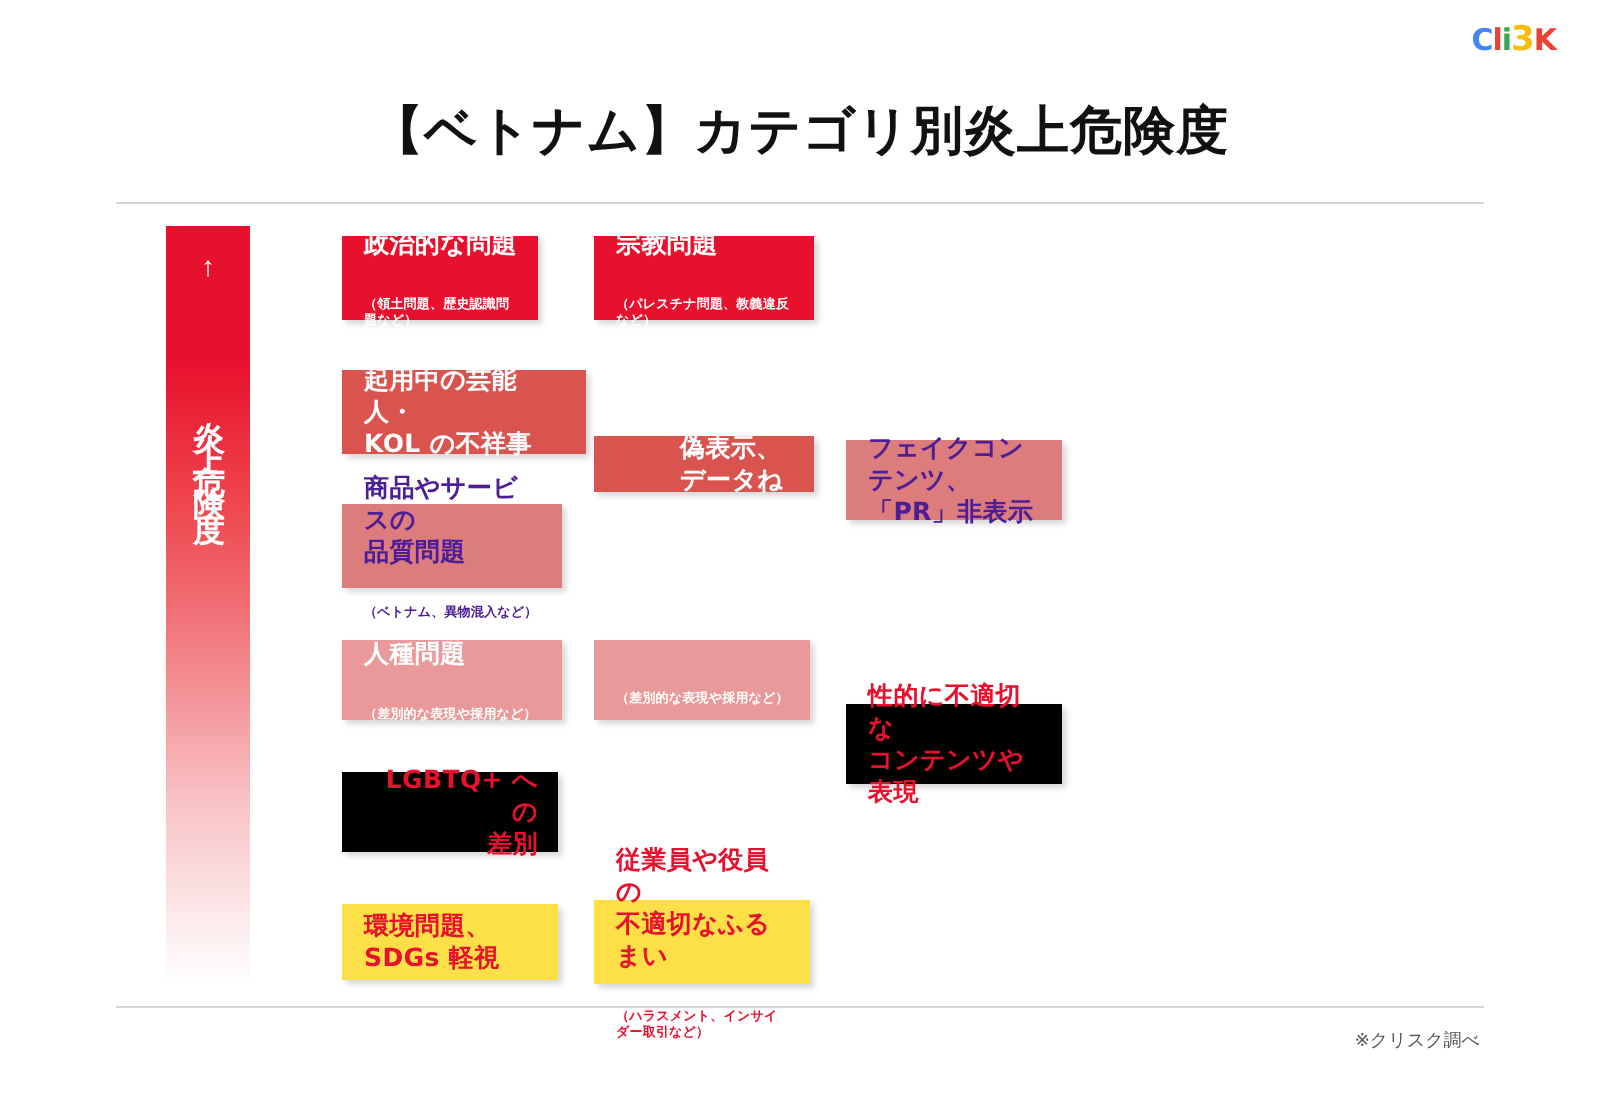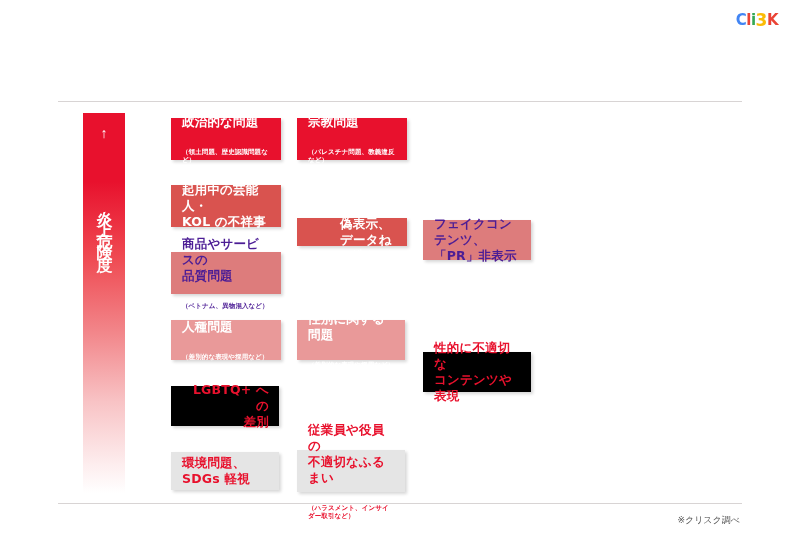--- a/index.html
+++ b/index.html
@@ -130,21 +130,21 @@
   .box.lv1 { background: #e8112d; }
   .box.lv1 .t, .box.lv1 .s { color: #ffffff; }
   .box.lv2 { background: #d9534f; }
   .box.lv2 .t, .box.lv2 .s { color: #ffffff; }
   .box.lv3 { background: #dd7c7c; }
   .box.lv3 .t, .box.lv3 .s { color: #4c1d95; }
   .box.lv4 { background: #e99999; }
   .box.lv4 .t, .box.lv4 .s { color: #ffffff; }
   .box.lv5 { background: #000000; }
   .box.lv5 .t, .box.lv5 .s { color: #e8112d; }
-  .box.lv7 { background: #e5e5e5; }
+  .box.lv7 { background: #fde047; }
   .box.lv7 .t, .box.lv7 .s { color: #e8112d; }
 
   
   .footnote {
     position: absolute;
     top: 514px;
     right: 60px;
     font-size: 9px;
     color: #555555;
     font-family: "DejaVu Sans", "Liberation Sans", sans-serif;
@@ -156,57 +156,57 @@
 <div class="slide">
 
   <div class="logo">
     <span class="l1" style="color: rgb(66, 133, 244);">C</span>
       <span class="l2" style="color: rgb(234, 67, 53);">l</span>
       <span class="l3" style="color: rgb(52, 168, 83);">i</span>
       <span class="l4" style="color: rgb(251, 188, 5);">3</span>
       <span class="l5" style="color: rgb(234, 67, 53);">K</span>
   </div>
 
+  <div class="page-title">【ベトナム】カテゴリ別炎上危険度</div>
 
   <div class="divider top"></div>
   <div class="divider bottom"></div>
 
   <div class="axis-bar">
     <div class="axis-arrow">↑</div>
     <div class="axis-label">炎上危険度</div>
   </div>
 
   <div id="boxes-layer">
-      <div class="box lv1" style="left: 171px; top: 118px; width: 110px; height: 42px;">
+      <div class="box lv1" style="left: 171px; top: 118px; width: 98px; height: 42px;">
         <div class="t">政治的な問題</div>
         <div class="s">（領土問題、歴史認識問題など）</div>
       </div>
       <div class="box lv1" style="left: 297px; top: 118px; width: 110px; height: 42px;">
         <div class="t">宗教問題</div>
         <div class="s">（パレスチナ問題、教義違反など）</div>
       </div>
-      <div class="box lv2" style="left: 171px; top: 185px; width: 110px; height: 42px;">
+      <div class="box lv2" style="left: 171px; top: 185px; width: 122px; height: 42px;">
         <div class="t">起用中の芸能人・<br>KOL の不祥事</div>
       </div>
       <div class="box lv2" style="left: 297px; top: 218px; width: 110px; height: 28px; padding-left: 43px;">
         <div class="t">商品の虚偽表示、<br>データねつ造など</div>
       </div>
       <div class="box lv3" style="left: 423px; top: 220px; width: 108px; height: 40px;">
         <div class="t">フェイクコンテンツ、<br>「PR」非表示</div>
       </div>
       <div class="box lv3" style="left: 171px; top: 252px; width: 110px; height: 42px;">
         <div class="t">商品やサービスの<br>品質問題</div>
         <div class="s">（ベトナム、異物混入など）</div>
       </div>
       <div class="box lv4" style="left: 171px; top: 320px; width: 110px; height: 40px;">
         <div class="t">人種問題</div>
         <div class="s">（差別的な表現や採用など）</div>
       </div>
       <div class="box lv4" style="left: 297px; top: 320px; width: 108px; height: 40px;">
-        <div class="t">性別に関する問題</div>
         <div class="s">（差別的な表現や採用など）</div>
       </div>
       <div class="box lv5" style="left: 423px; top: 352px; width: 108px; height: 40px;">
         <div class="t">性的に不適切な<br>コンテンツや表現</div>
       </div>
       <div class="box lv5" style="left: 171px; top: 386px; width: 108px; height: 40px; text-align: right;">
         <div class="t">LGBTQ+ への<br>差別</div>
       </div>
       <div class="box lv7" style="left: 171px; top: 452px; width: 108px; height: 38px;">
         <div class="t">環境問題、<br>SDGs 軽視</div>

